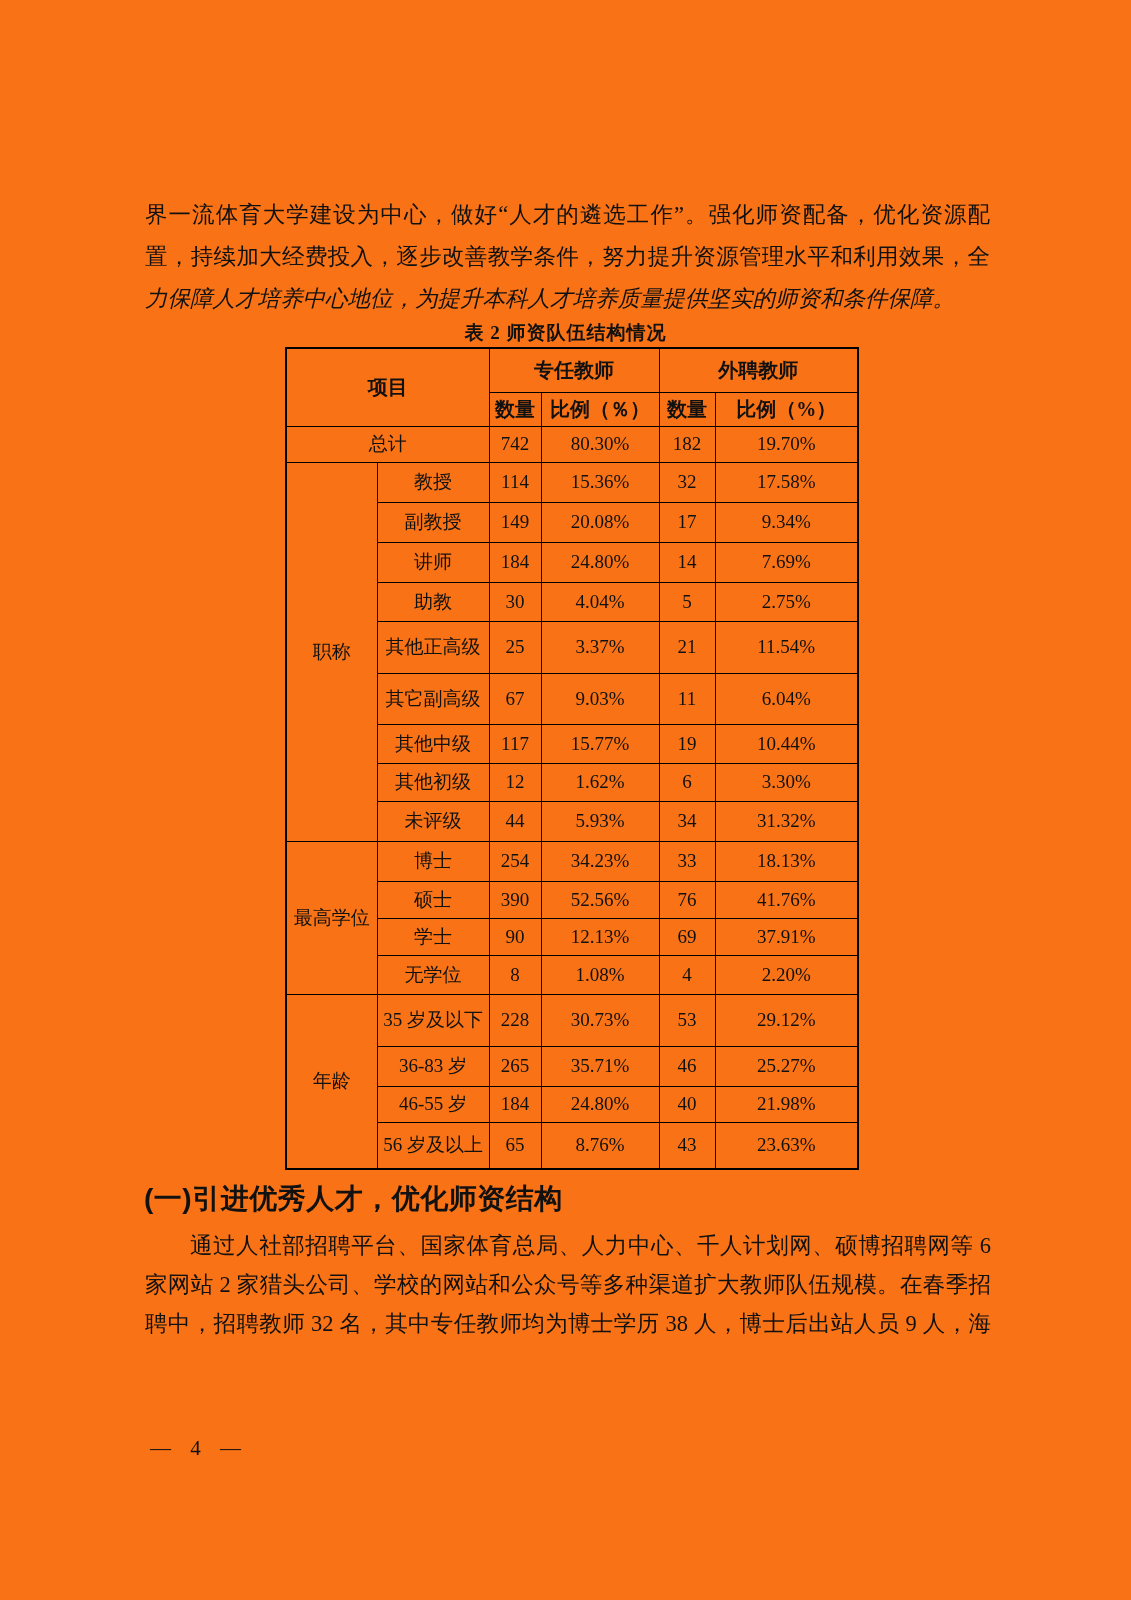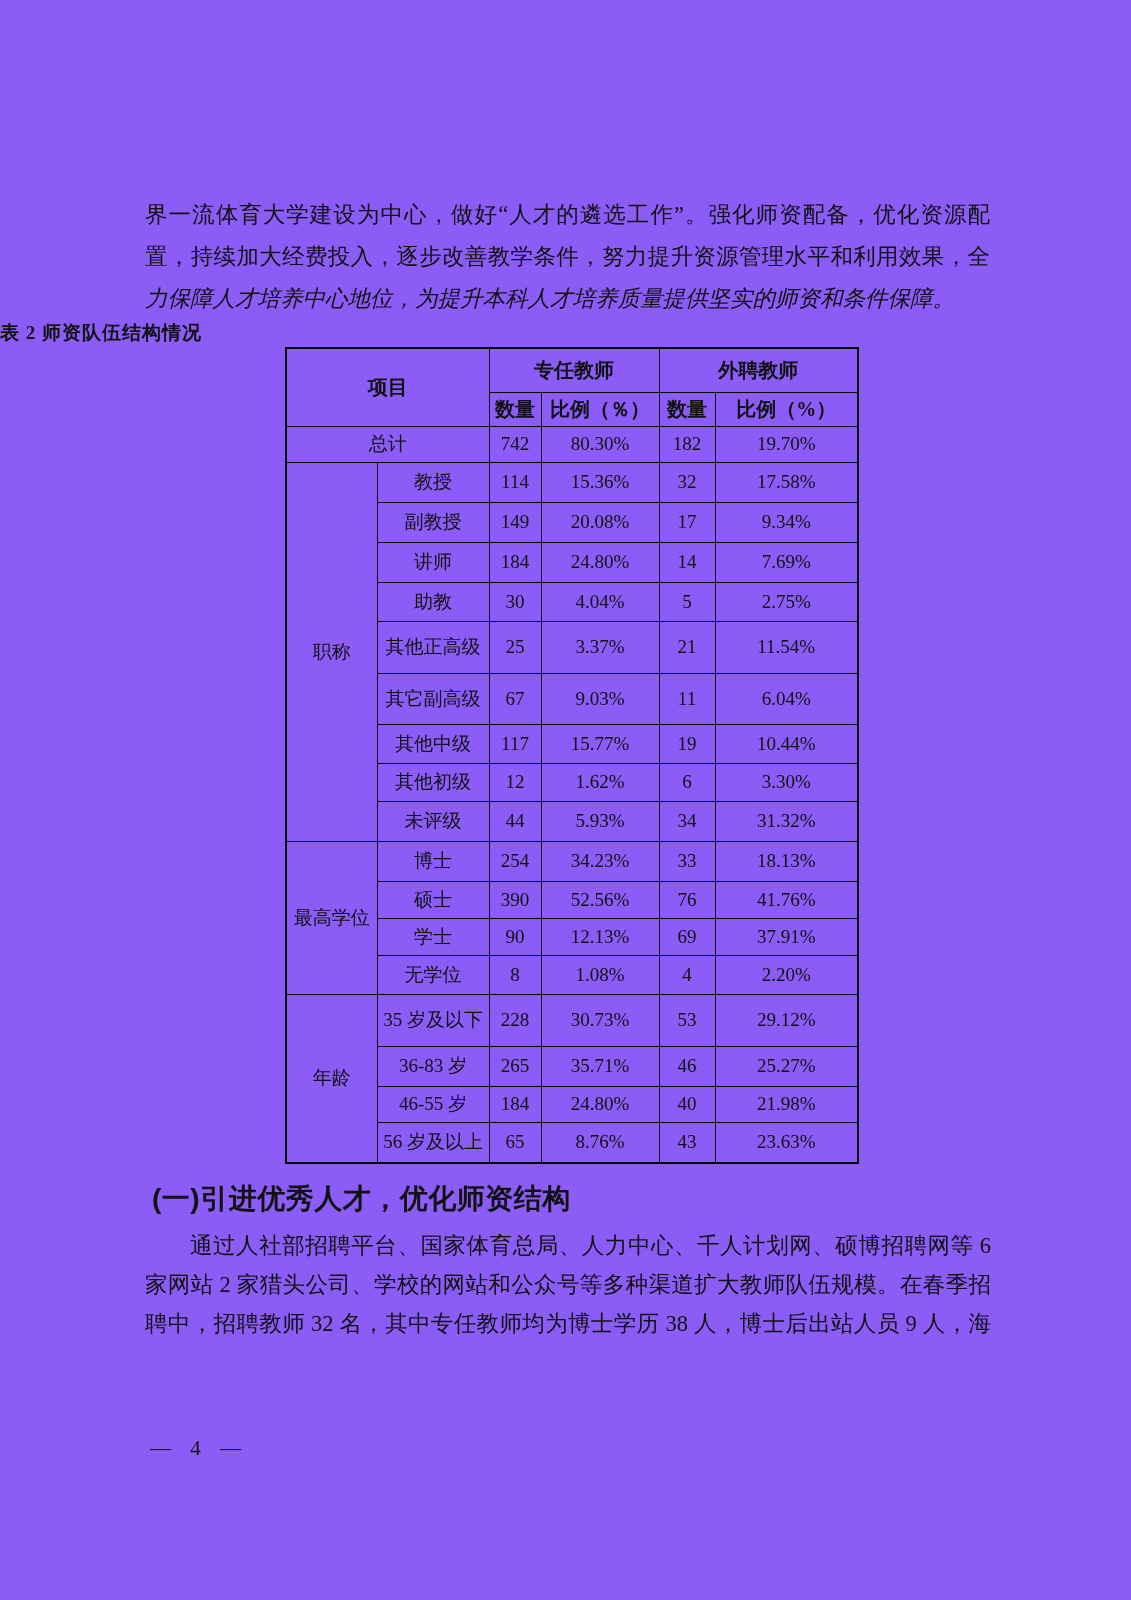--- a/index.html
+++ b/index.html
@@ -1,43 +1,43 @@
 <!DOCTYPE html>
 <html><head>
 <meta charset="utf-8">
 <style>
   html,body{margin:0;padding:0;background:#e8e8e8;}
   .page{
     position:relative;width:1131px;height:1600px;margin:0 auto;
-    background:#8b5cf6;color:#111;
+    background:#f97316;color:#111;
     font-family:"Liberation Serif","DejaVu Serif",serif;
     overflow:hidden;
   }
   .intro{
     position:absolute;left:145px;top:194px;width:845px;
     font-size:22.5px;line-height:42px;
   }
   .jline{text-align:justify;text-align-last:justify;}
   .lline{text-align:left;font-style:italic;}
   .caption{
     position:absolute;left:0;top:320px;width:1131px;
-    font-size:19px;font-weight:bold;letter-spacing:1px;
+    text-align:center;font-size:19px;font-weight:bold;letter-spacing:1px;
   }
   table.stats{
     position:absolute;left:285px;top:347px;width:572px;
     border-collapse:collapse;table-layout:fixed;
     font-size:19px;border:2px solid #000;font-family:Liberation Serif, serif;
   }
   .stats th,.stats td{
     border:1px solid #000;text-align:center;vertical-align:middle;
     padding:0;font-weight:normal;overflow:hidden;
   }
   .stats thead th{font-weight:bold;font-size:20px;}
   .heading{
-    position:absolute;left:152px;top:1180px;margin:0;
+    position:absolute;left:144px;top:1180px;margin:0;
     font-family:"Liberation Sans","DejaVu Sans",sans-serif;
     font-size:28px;font-weight:bold;letter-spacing:0.5px;
   }
   .bodypara{
     position:absolute;left:145px;top:1226px;width:846px;
     font-size:22.5px;line-height:39px;
   }
   .indent{text-indent:45px;}
   .pagenum{
     position:absolute;left:150px;top:1436px;
@@ -198,21 +198,21 @@
         <td>46</td>
         <td>25.27%</td>
       </tr>
       <tr style="height:36px">
         <td>46-55 岁</td>
         <td>184</td>
         <td>24.80%</td>
         <td>40</td>
         <td>21.98%</td>
       </tr>
-      <tr style="height:41px">
+      <tr style="height:47px">
         <td>56 岁及以上</td>
         <td>65</td>
         <td>8.76%</td>
         <td>43</td>
         <td>23.63%</td>
       </tr>
     </tbody>
   </table>
 
   <h2 class="heading">(一)引进优秀人才，优化师资结构</h2>

